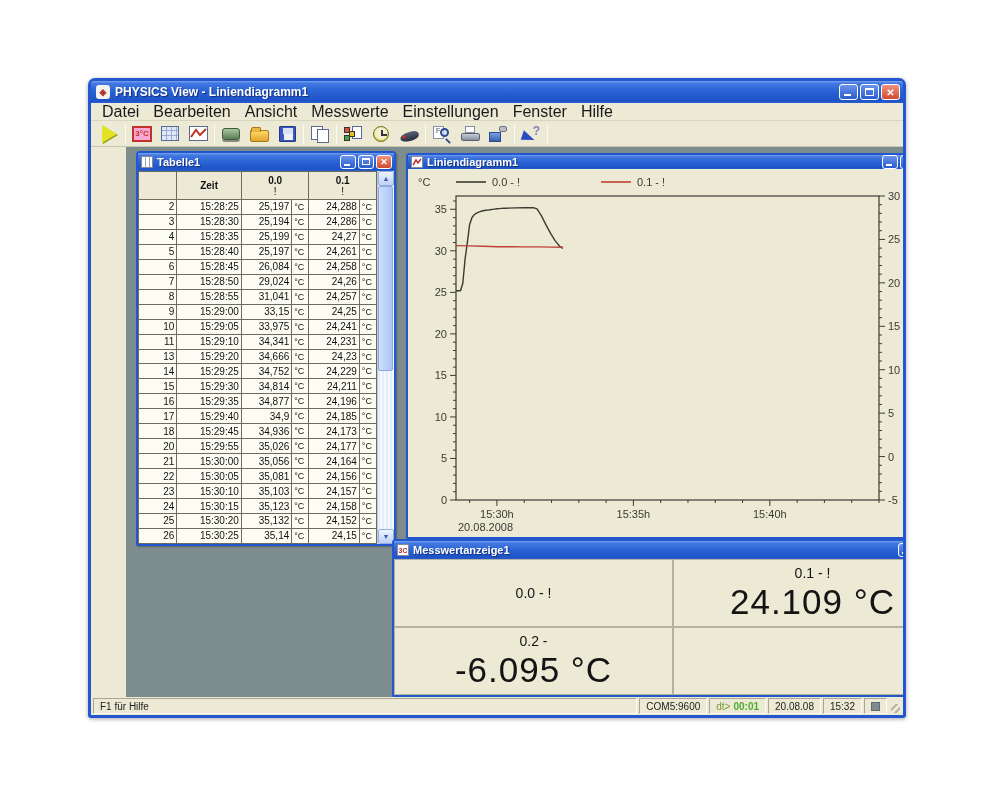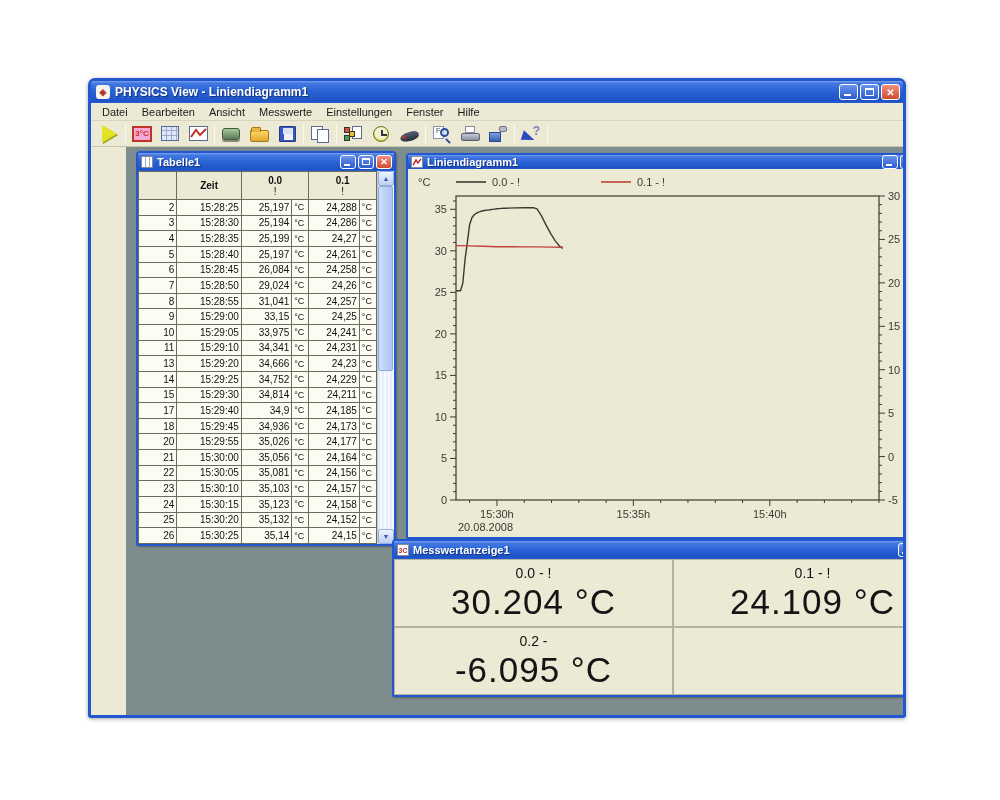--- a/index.html
+++ b/index.html
@@ -22,21 +22,21 @@
   .winbtn .g-min{ position:absolute; left:4px; bottom:3px; width:7px; height:2px; background:#fff; }
   .winbtn .g-max{ position:absolute; left:4px; top:3px; width:9px; height:8px; border:1px solid #fff; border-top-width:2px; }
   .winbtn .g-x{ position:absolute; width:100%; text-align:center; top:1px; color:#fff; font-size:10px; font-weight:bold; line-height:13px; }
   .winbtn-sm{ width:16px; height:14px; }
   .winbtn-sm .g-min{ left:3px; bottom:2px; width:6px; }
   .winbtn-sm .g-max{ left:3px; top:2px; width:8px; height:7px; }
   .winbtn-sm .g-x{ font-size:9px; line-height:11px; }
 
   
   .menubar{ height:18px; background:#ece9d5; display:flex; align-items:center; padding-left:4px; border-bottom:1px solid #d8d4bd; }
-  .menu-item{ font-size:11px; color:#1a1a1a; padding:2px 7px; cursor:default; }
+  .menu-item{ font-size:16px; color:#1a1a1a; padding:2px 7px; cursor:default; }
   .toolbar{ height:26px; background:#ece9d5; display:flex; align-items:center; padding-left:4px; border-bottom:1px solid #c9c5ae; }
   .tool-btn{ width:28px; height:24px; display:flex; align-items:center; justify-content:center; border:1px solid transparent; }
   .tool-sep{ width:1px; height:20px; background:#c4c0a8; border-right:1px solid #fbfaf2; margin:0 2px; }
 
   
   .ic-play{ width:0; height:0; border-left:15px solid #e3e224; border-top:9px solid transparent; border-bottom:9px solid transparent; filter:drop-shadow(1px 1px 0 #8a9a18); }
   .ic-3c{ width:20px; height:16px; background:#f9a8d4; border:2px solid #c03328; color:#c03328; font-size:8px; font-weight:bold; display:flex; align-items:center; justify-content:center; }
   .ic-grid{ width:18px; height:15px; border:1px solid #5a6a92; background:
       repeating-linear-gradient(90deg, transparent 0 4px, #9cacd0 4px 5px),
       repeating-linear-gradient(0deg, #dfe8f7 0 4px, #9cacd0 4px 5px); }
@@ -364,20 +364,28 @@
                 <td class="c-unit">°C</td>
                 <td class="c-val">24,229</td>
                 <td class="c-unit">°C</td>
               </tr>
               <tr>
                 <td class="c-num">15</td>
                 <td class="c-zeit">15:29:30</td>
                 <td class="c-val">34,814</td>
                 <td class="c-unit">°C</td>
                 <td class="c-val">24,211</td>
+                <td class="c-unit">°C</td>
+              </tr>
+              <tr>
+                <td class="c-num">16</td>
+                <td class="c-zeit">15:29:35</td>
+                <td class="c-val">34,877</td>
+                <td class="c-unit">°C</td>
+                <td class="c-val">24,196</td>
                 <td class="c-unit">°C</td>
               </tr>
               <tr>
                 <td class="c-num">17</td>
                 <td class="c-zeit">15:29:40</td>
                 <td class="c-val">34,9</td>
                 <td class="c-unit">°C</td>
                 <td class="c-val">24,185</td>
                 <td class="c-unit">°C</td>
               </tr>
@@ -614,33 +622,46 @@
               <span class="g-max"></span>
             </span>
           <span class="winbtn winbtn-sm close">
               <span class="g-x">✕</span>
             </span>
         </span>
       </div>
       <div class="disp-grid">
         <div class="disp-cell">
           <div class="disp-label">0.0 - !</div>
-          <div class="disp-value">30.204 °C</div>
         </div>
         <div class="disp-cell">
           <div class="disp-label">0.1 - !</div>
           <div class="disp-value">24.109 °C</div>
         </div>
         <div class="disp-cell">
           <div class="disp-label">0.2 -</div>
           <div class="disp-value">-6.095 °C</div>
         </div>
         <div class="disp-cell">
           <div class="disp-label"></div>
           <div class="disp-value"></div>
         </div>
       </div>
     </div>
 
   </div>
 
+  <div class="statusbar">
+    <span class="sb-pane grow">F1 für Hilfe</span>
+    <span class="sb-pane">COM5:9600</span>
+    <span class="sb-pane">
+      <span class="dt-label">dt&gt;</span>
+      <span class="dt-green">00:01</span>
+    </span>
+    <span class="sb-pane">20.08.08</span>
+    <span class="sb-pane">15:32</span>
+    <span class="sb-pane">
+        <span class="mini-square"></span>
+      </span>
+    <span class="grip"></span>
+  </div>
 
 </div>
 
 </body></html>

